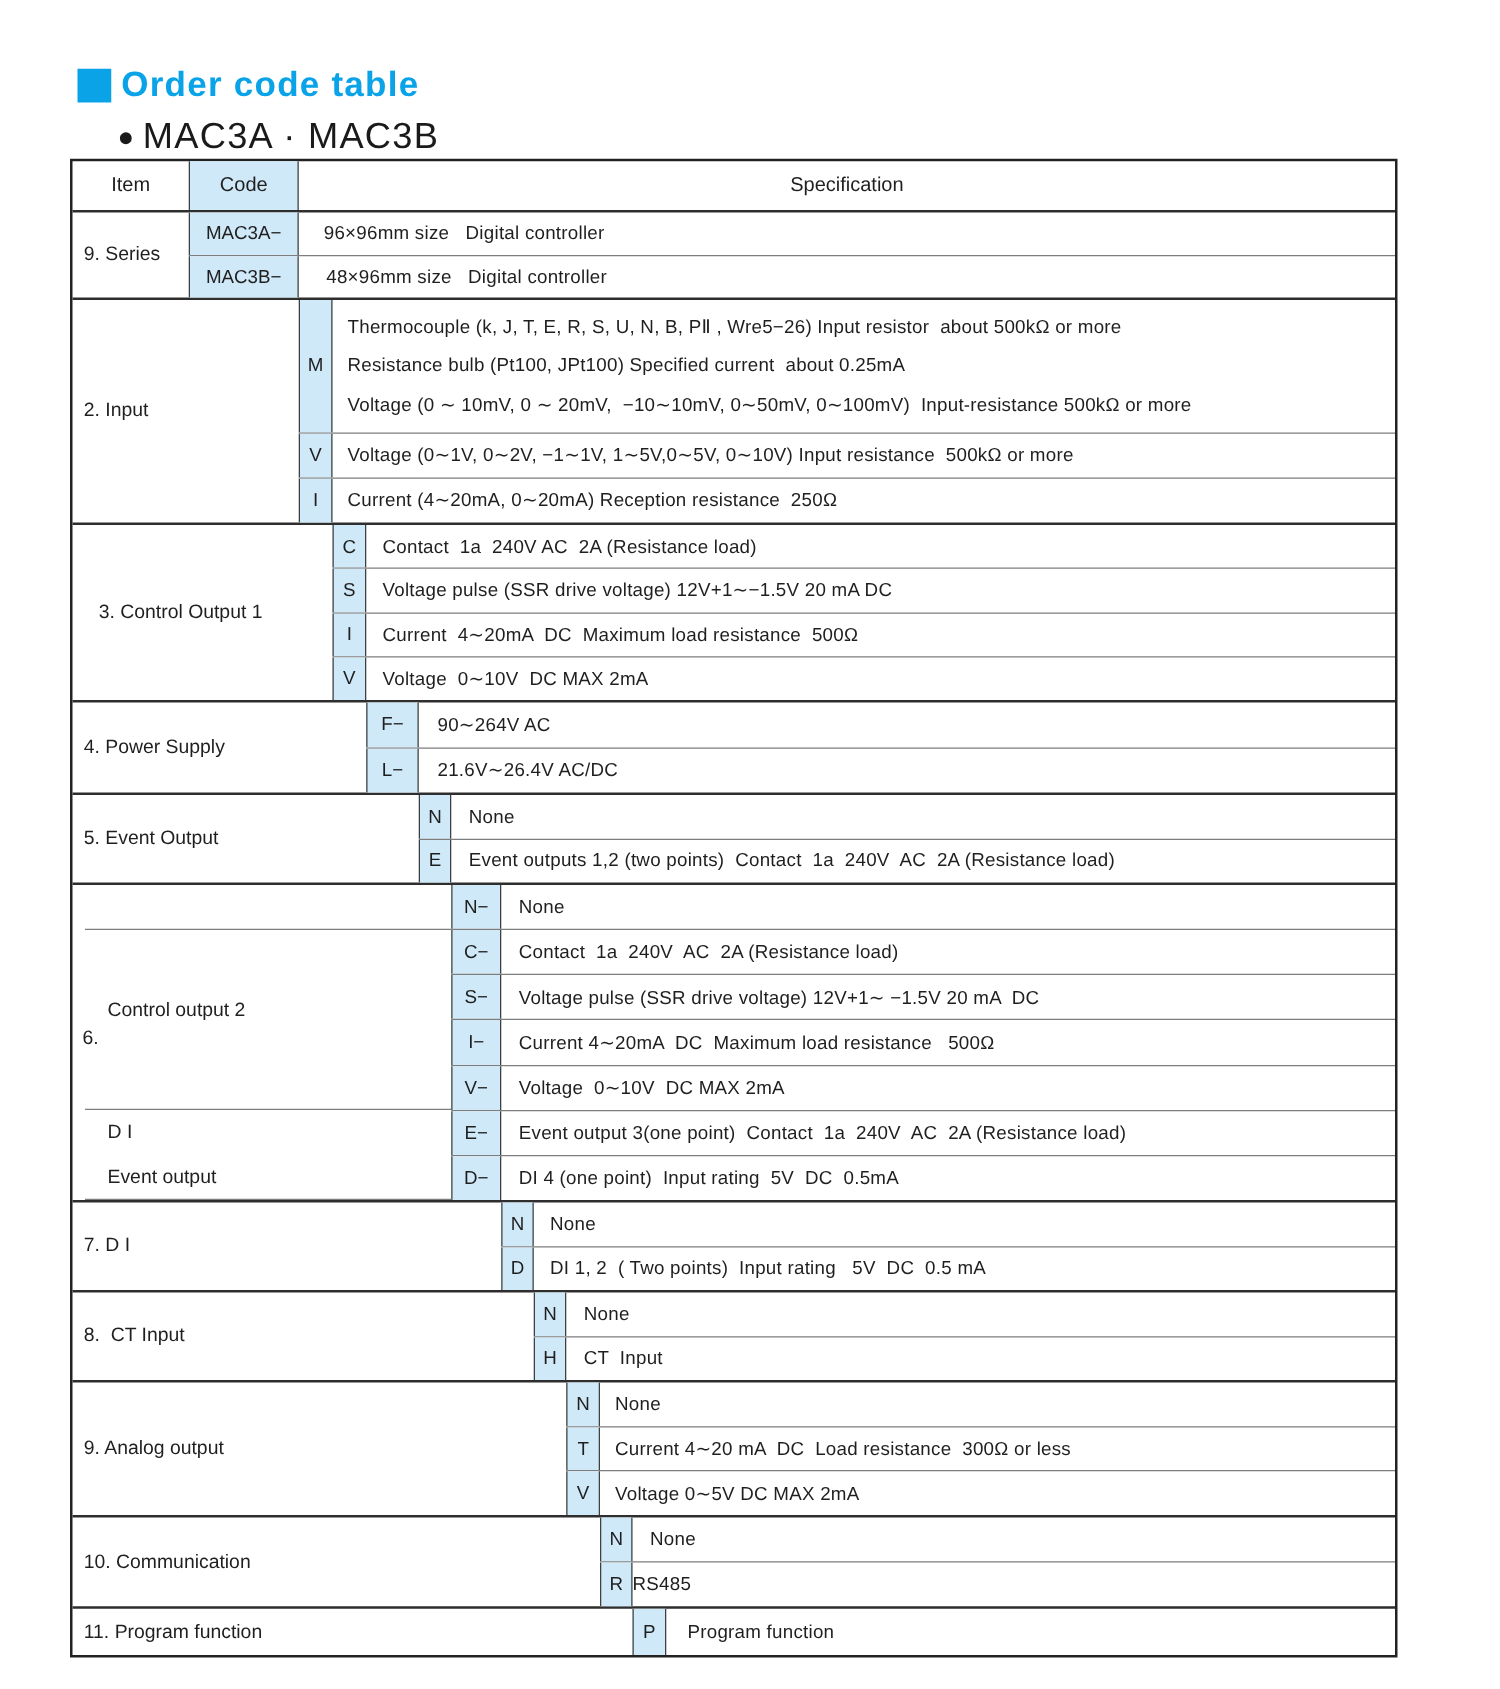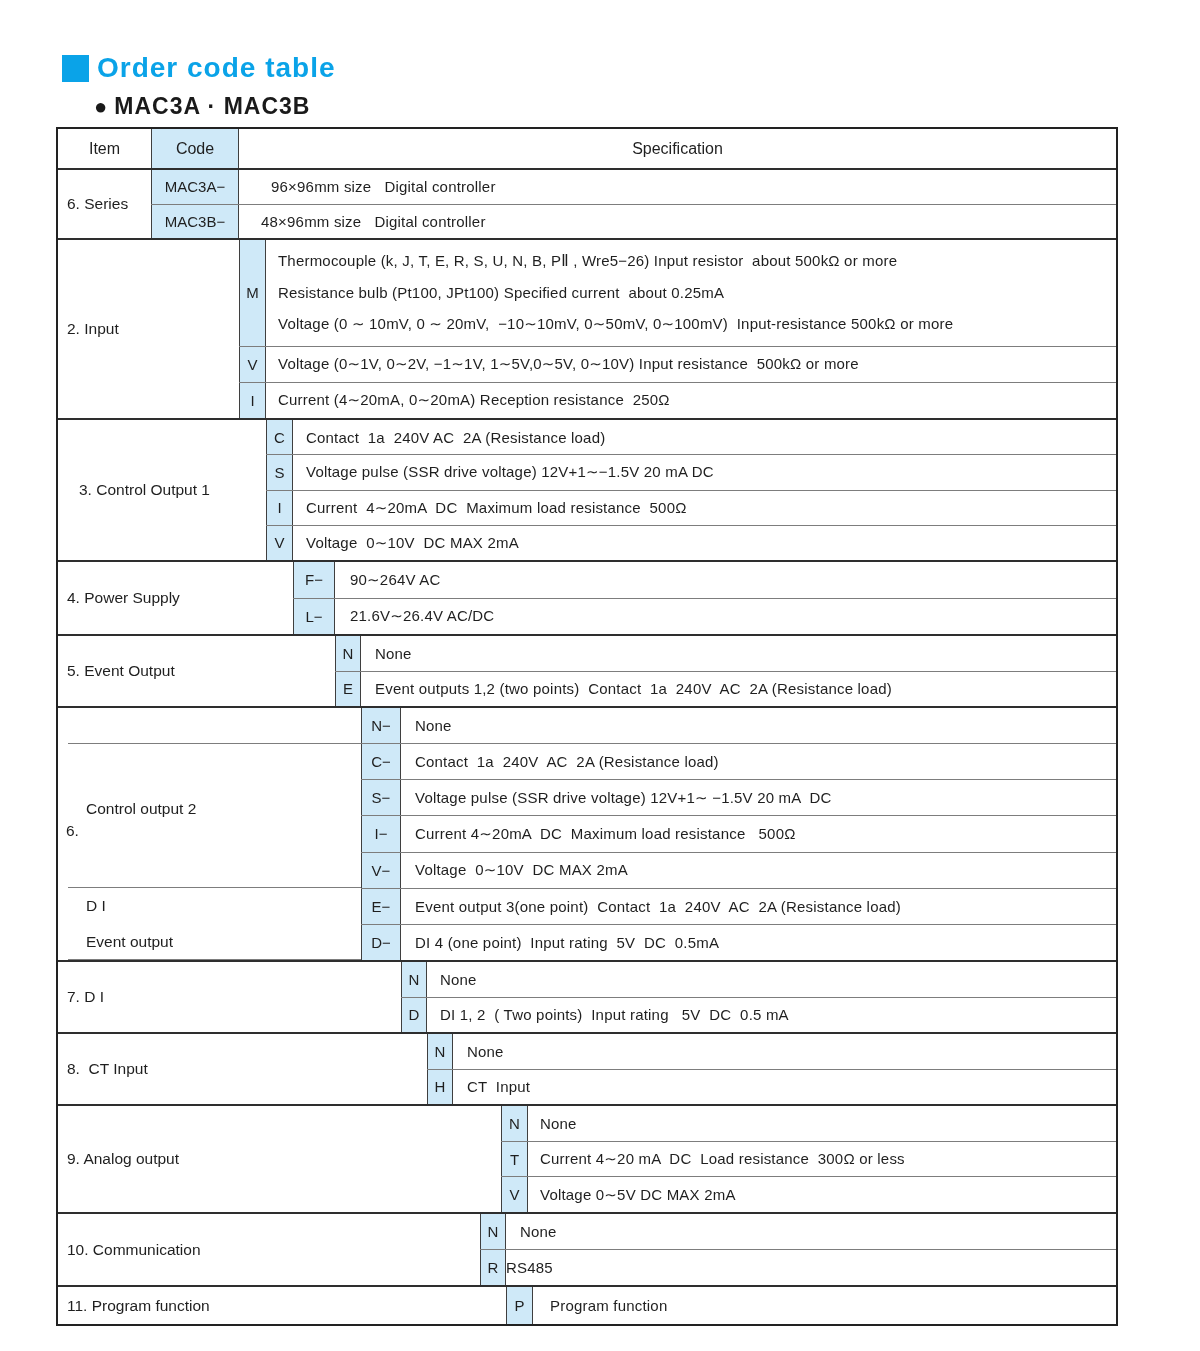--- a/index.html
+++ b/index.html
@@ -13,21 +13,21 @@
   html,body{background:#fff;}
   body{font-family:"Liberation Sans","DejaVu Sans",sans-serif;color:var(--ink);}
   .page{position:relative;width:1200px;height:1351px;background:#ffffff;overflow:hidden;}
 
   
   .title-row{position:absolute;left:62px;top:52px;display:flex;align-items:center;gap:8px;}
   .title-square{width:27px;height:27px;background:var(--accent);}
   .title-text{font-size:28px;font-weight:bold;color:var(--accent);letter-spacing:1px;}
   .subtitle-row{position:absolute;left:94px;top:93px;display:flex;align-items:center;gap:7px;}
   .subtitle-bullet{font-size:22px;line-height:22px;color:#1a1a1a;}
-  .subtitle-text{font-size:23px;font-weight:bold;letter-spacing:1px;color:#1a1a1a;}
+  .subtitle-text{font-size:29px;font-weight:normal;letter-spacing:1px;color:#1a1a1a;}
 
   
   .octable{position:absolute;left:56px;top:127px;width:1062px;border:2px solid #222;
            display:flex;flex-direction:column;background:#fff;}
   .ohead{height:39px;display:flex;font-size:16px;}
   .ohead .hitem{width:93px;display:flex;align-items:center;justify-content:center;}
   .ohead .hcode{width:88px;display:flex;align-items:center;justify-content:center;
                 background:var(--code-fill);border-left:1.5px solid #3f3f3f;border-right:1.5px solid #3f3f3f;}
   .ohead .hspec{flex:1;display:flex;align-items:center;justify-content:center;}
 
@@ -72,26 +72,26 @@
 
   <div class="octable">
     <div class="ohead">
       <div class="hitem">Item</div>
       <div class="hcode">Code</div>
       <div class="hspec">Specification</div>
     </div>
     <div id="table-body">
         <div class="section" style="height: 70px;">
           <div class="item-cell" style="width: 93px;">
-            <span class="item-label">6. Series</span>
+            <span class="item-label">9. Series</span>
           </div>
           <div class="rows-col">
             <div class="row">
               <div class="code-cell" style="width: 88px;">MAC3A−</div>
-              <div class="spec-cell" style="padding-left: 32px;">
+              <div class="spec-cell" style="padding-left: 20px;">
                 <span class="spec-text">96×96mm size   Digital controller</span>
               </div>
             </div>
             <div class="row">
               <div class="code-cell" style="width: 88px;">MAC3B−</div>
               <div class="spec-cell" style="padding-left: 22px; align-items: center;">
                 <span class="spec-text">48×96mm size   Digital controller</span>
               </div>
             </div>
           </div>
@@ -283,21 +283,21 @@
             </div>
             <div class="row">
               <div class="code-cell" style="width: 26px;">H</div>
               <div class="spec-cell" style="padding-left: 14px;">
                 <span class="spec-text">CT  Input</span>
               </div>
             </div>
           </div>
         </div>
         <div class="section" style="height: 108px;">
-          <div class="item-cell" style="width: 443px;">
+          <div class="item-cell" style="width: 395px;">
             <span class="item-label">9. Analog output</span>
           </div>
           <div class="rows-col">
             <div class="row">
               <div class="code-cell" style="width: 27px;">N</div>
               <div class="spec-cell" style="padding-left: 12px;">
                 <span class="spec-text">None</span>
               </div>
             </div>
             <div class="row">

